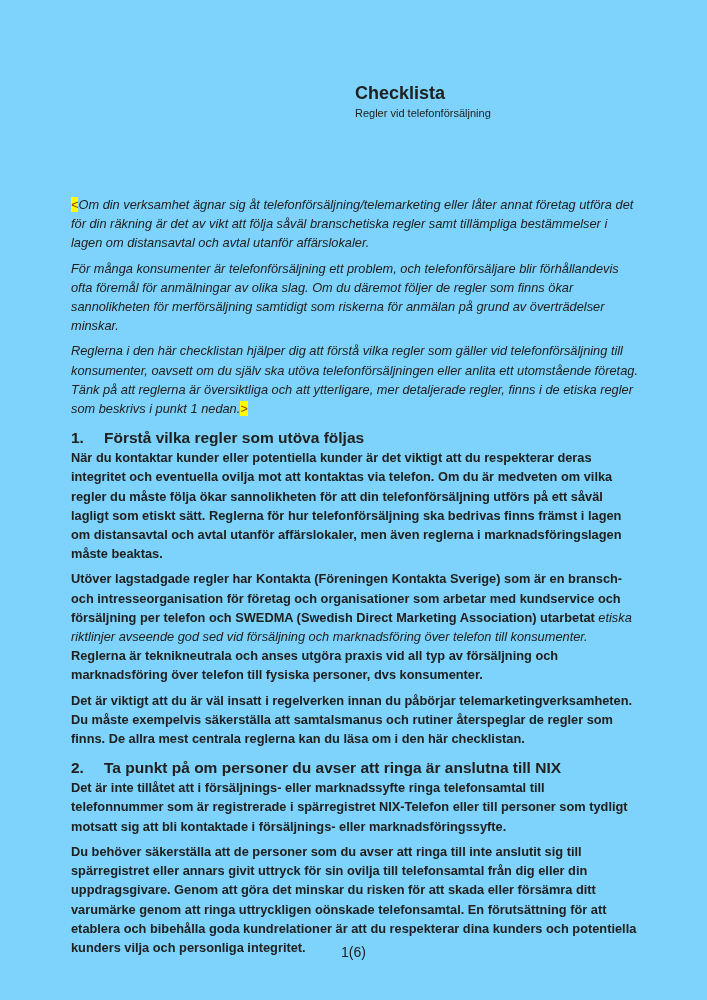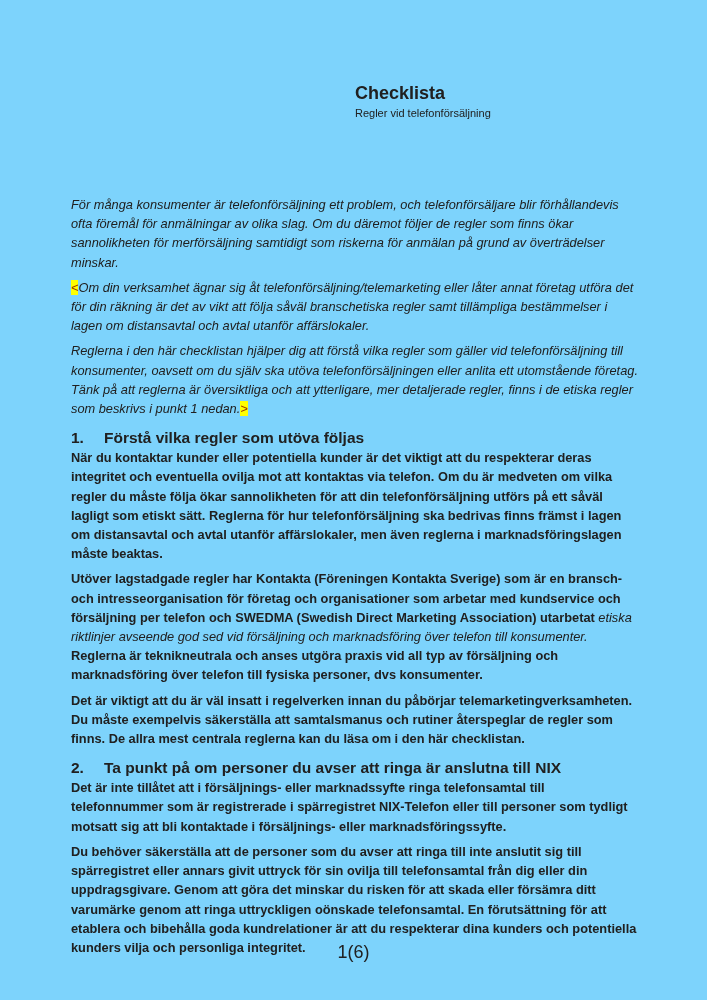--- a/index.html
+++ b/index.html
@@ -66,39 +66,39 @@
   .section-number{
     width:33px;
     flex:0 0 33px;
   }
   .section-title{flex:1;}
   .page-footer{
     position:absolute;
     left:0;right:0;
     top:944px;
     text-align:center;
-    font-size:18px;
+    font-size:14px;
     line-height:16px;
   }
 </style>
 </head>
 <body>
 
 <div class="page">
 
   <header class="title-block">
     <h1>Checklista</h1>
     <div class="subtitle">Regler vid telefonförsäljning</div>
   </header>
 
   <main class="content">
 
+    <p class="para italic"><span class="seg-hl">&lt;</span><span class="seg-i">Om din verksamhet ägnar sig åt telefonförsäljning/telemarketing eller låter annat företag utföra det för din räkning är det av vikt att följa såväl branschetiska regler samt tillämpliga bestämmelser i lagen om distansavtal och avtal utanför affärslokaler.</span></p>
+
     <p class="para italic"><span class="seg-i">För många konsumenter är telefonförsäljning ett problem, och telefonförsäljare blir förhållandevis ofta föremål för anmälningar av olika slag. Om du däremot följer de regler som finns ökar sannolikheten för merförsäljning samtidigt som riskerna för anmälan på grund av överträdelser minskar.</span></p>
-
-    <p class="para italic"><span class="seg-hl">&lt;</span><span class="seg-i">Om din verksamhet ägnar sig åt telefonförsäljning/telemarketing eller låter annat företag utföra det för din räkning är det av vikt att följa såväl branschetiska regler samt tillämpliga bestämmelser i lagen om distansavtal och avtal utanför affärslokaler.</span></p>
 
     <p class="para italic"><span class="seg-i">Reglerna i den här checklistan hjälper dig att förstå vilka regler som gäller vid telefonförsäljning till konsumenter, oavsett om du själv ska utöva telefonförsäljningen eller anlita ett utomstående företag. Tänk på att reglerna är översiktliga och att ytterligare, mer detaljerade regler, finns i de etiska regler som beskrivs i punkt 1 nedan.</span><span class="seg-hl">&gt;</span></p>
 
     <div class="section-heading">
       <span class="section-number">1.</span>
       <span class="section-title">Förstå vilka regler som utöva följas</span>
     </div>
 
     <p class="para"><span class="seg-n">När du kontaktar kunder eller potentiella kunder är det viktigt att du respekterar deras integritet och eventuella ovilja mot att kontaktas via telefon. Om du är medveten om vilka regler du måste följa ökar sannolikheten för att din telefonförsäljning utförs på ett såväl lagligt som etiskt sätt. Reglerna för hur telefonförsäljning ska bedrivas finns främst i lagen om distansavtal och avtal utanför affärslokaler, men även reglerna i marknadsföringslagen måste beaktas.</span></p>
 

